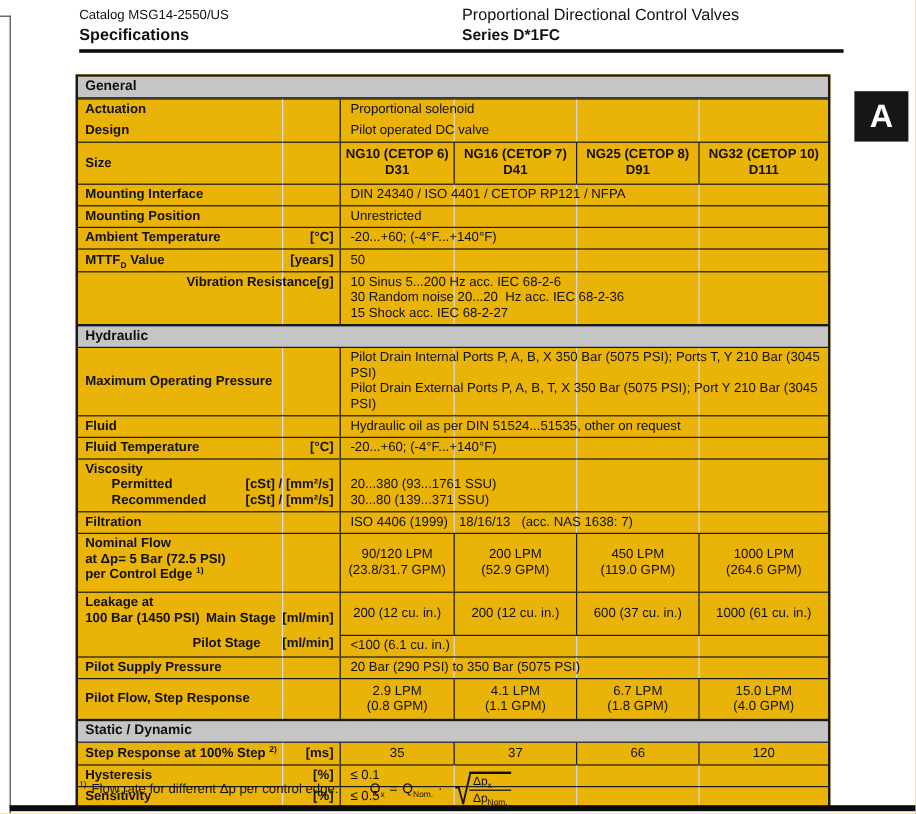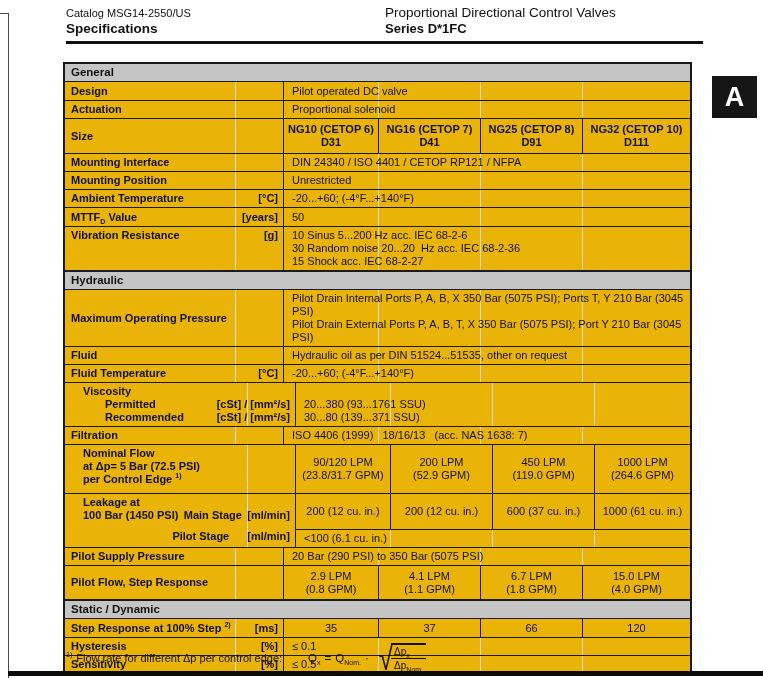--- a/index.html
+++ b/index.html
@@ -50,22 +50,22 @@
 
   .lbl {
     flex:0 0 219px; width:219px;
     border-right:1px solid #1a1a1a;
     font-weight:bold;
     display:flex; align-items:center; justify-content:space-between;
     padding:2px 5px 2px 6px;
     background-image:linear-gradient(#e0e0e0,#e0e0e0);
     background-size:1px 100%; background-position:170px 0; background-repeat:no-repeat;
   }
-  .lbl.top { align-items:flex-start; }
-  .lbl.blk { display:block;margin-left:12px; }
+  .lbl.top { align-items:flex-start;justify-content:flex-end; }
+  .lbl.blk { display:block; }
   .unit { font-weight:bold; white-space:nowrap; }
 
   .val {
     flex:1; display:flex; align-items:center; padding:2px 6px 2px 8px;
     background-image:linear-gradient(#d8d8d8,#d8d8d8),linear-gradient(#d8d8d8,#d8d8d8),linear-gradient(#d8d8d8,#d8d8d8);
     background-size:1px 100%;
     background-position:94px 0,196px 0,298px 0;
     background-repeat:no-repeat;
   }
   .val.blk { display:flex; flex-direction:column; align-items:flex-start; justify-content:space-between; }
@@ -122,28 +122,28 @@
 <div class="abs" id="rule"></div>
 
 <div class="abs" id="tab-a">
   <span>A</span>
 </div>
 
 <div class="abs" id="tbl">
 
   <div class="sechead">General</div>
 
+  <div class="row" style="min-height:18px">
+    <div class="lbl">Actuation</div>
+    <div class="val">Proportional solenoid</div>
+  </div>
+
   <div class="row afterhead" style="min-height:18px">
     <div class="lbl">Design</div>
     <div class="val">Pilot operated DC valve</div>
-  </div>
-
-  <div class="row" style="min-height:18px">
-    <div class="lbl">Actuation</div>
-    <div class="val">Proportional solenoid</div>
   </div>
 
   <div class="row" style="min-height:35px">
     <div class="lbl">Size</div>
     <div class="cols">
       <div class="col c1 bold">
         <div>NG10 (CETOP 6)</div>
         <div>D31</div>
       </div>
       <div class="col c2 bold">

